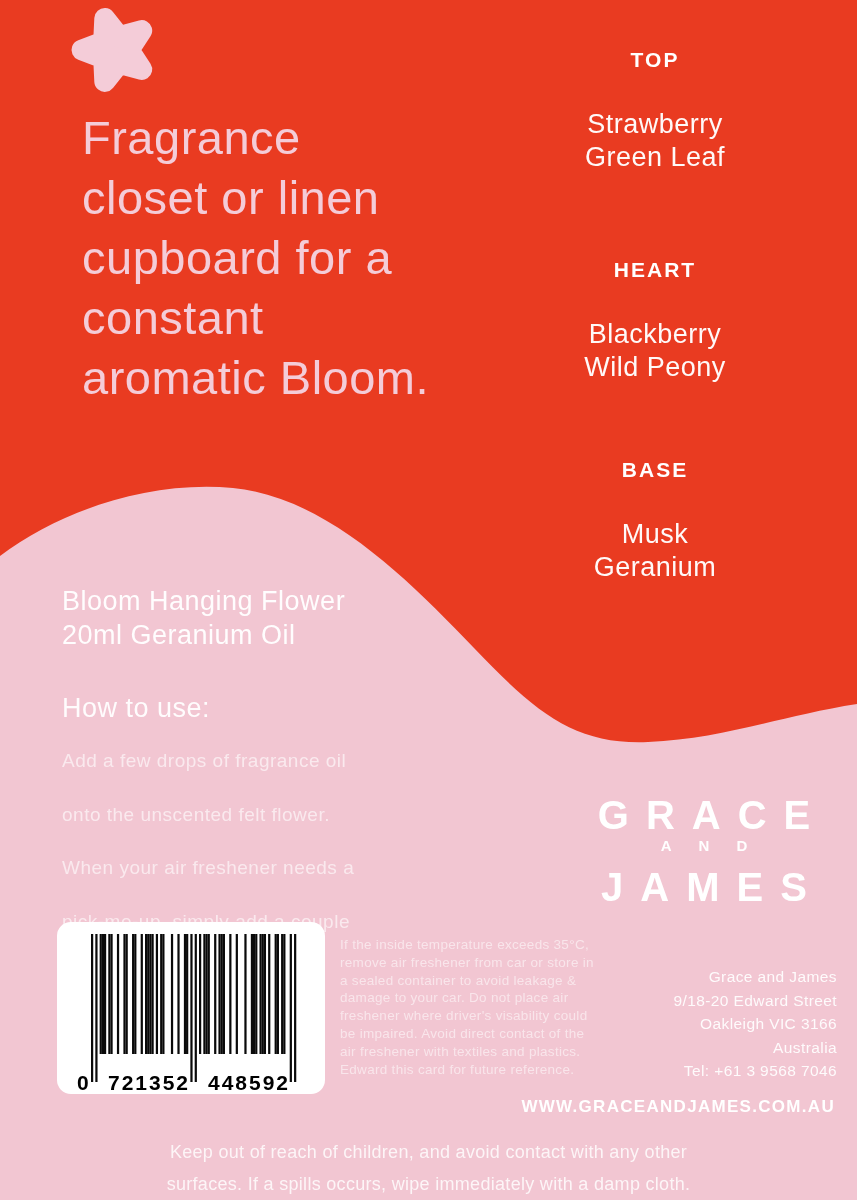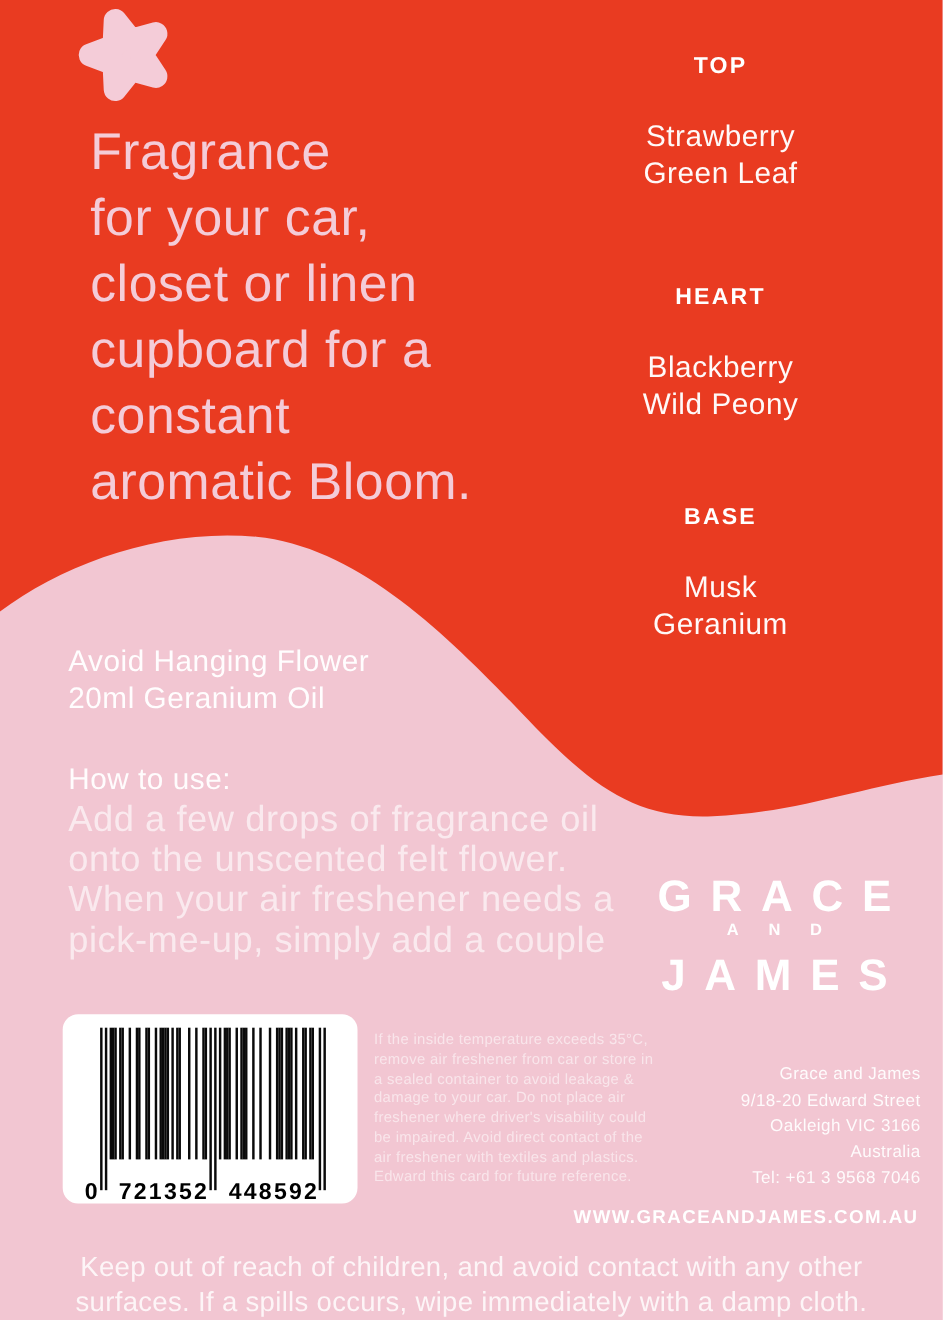--- a/index.html
+++ b/index.html
@@ -28,21 +28,21 @@
   .note-label{font-size:21px;font-weight:700;letter-spacing:2px;line-height:24px;margin-bottom:36px;}
   .note-line{font-size:27px;line-height:33px;font-weight:400;color:rgba(255,255,255,0.97);letter-spacing:0.5px;}
 
   .product-info{
     position:absolute;left:62px;top:584px;
     font-size:27px;line-height:34px;color:rgba(255,255,255,0.97);letter-spacing:0.5px;
   }
 
   .how-to-use{position:absolute;left:62px;top:690px;}
   .htu-label{font-size:27px;line-height:36px;color:rgba(255,255,255,0.95);letter-spacing:0.5px;}
-  .htu-line{font-size:33px;line-height:36.5px;color:rgba(255,255,255,0.62);letter-spacing:0.5px;}
+  .htu-line{font-size:19px;line-height:36.5px;color:rgba(255,255,255,0.62);letter-spacing:0.5px;margin-top:17px;}
 
   .logo{position:absolute;left:578px;top:794px;width:252px;text-align:center;color:#FFFFFF;}
   .logo-row1,.logo-row3{font-size:40px;font-weight:700;letter-spacing:17px;line-height:42px;text-indent:17px;}
   .logo-row2{font-size:15px;font-weight:700;letter-spacing:27px;line-height:16px;margin-top:2px;text-indent:27px;}
   .logo-row3{margin-top:12px;}
 
   .barcode-box{
     position:absolute;left:57px;top:922px;width:268px;height:172px;
     background:#FFFFFF;border-radius:14px;
   }
@@ -59,39 +59,38 @@
     font-size:15.5px;line-height:23.5px;color:rgba(255,255,255,0.92);letter-spacing:0.4px;
   }
 
   .website{
     position:absolute;right:22px;top:1097px;
     font-size:17px;font-weight:700;letter-spacing:1.3px;color:#FFFFFF;margin-left:12px;
   }
 
   .footer{
     position:absolute;left:0;top:1136px;width:857px;text-align:center;
-    font-size:25px;line-height:32px;color:rgba(255,255,255,0.82);letter-spacing:0.3px;
+    font-size:18px;line-height:32px;color:rgba(255,255,255,0.82);letter-spacing:0.3px;
   }
 </style>
 </head>
 <body>
 
 <div class="card">
 
   <svg class="red-wave-svg" width="857" height="780" viewBox="0 0 857 780">
     <path d="M0,0 H857 V704 C780,716 723,739 648,742 C575,745 536,713 474,648 C408,579 326,497 233,488 C148,480 58,512 0,556 Z" fill="#E93B21"></path>
   </svg>
 
   <svg class="star-svg" width="112" height="102" viewBox="0 0 112 102">
     <polygon points="44.8,16.6 59.3,34.7 81.7,28.6 69,48 81.7,67.4 59.3,61.3 44.8,79.4 43.7,56.2 22,48 43.7,39.8" fill="#F4CCD8" stroke="#F4CCD8" stroke-width="21" stroke-linejoin="round"></polygon>
   </svg>
 
   <div class="headline">
     <div>Fragrance</div>
-    <div>for your car,</div>
     <div>closet or linen</div>
     <div>cupboard for a</div>
     <div>constant</div>
     <div>aromatic Bloom.</div>
   </div>
 
   <div class="notes-col">
     <div class="note-section note-top">
       <div class="note-label">TOP</div>
       <div class="note-line">Strawberry</div>
@@ -103,21 +102,21 @@
       <div class="note-line">Wild Peony</div>
     </div>
     <div class="note-section note-base">
       <div class="note-label">BASE</div>
       <div class="note-line">Musk</div>
       <div class="note-line">Geranium</div>
     </div>
   </div>
 
   <div class="product-info">
-    <div>Avoid Hanging Flower</div>
+    <div>Bloom Hanging Flower</div>
     <div>20ml Geranium Oil</div>
   </div>
 
   <div class="how-to-use">
     <div class="htu-label">How to use:</div>
     <div class="htu-line">Add a few drops of fragrance oil</div>
     <div class="htu-line">onto the unscented felt flower.</div>
     <div class="htu-line">When your air freshener needs a</div>
     <div class="htu-line">pick-me-up, simply add a couple</div>
   </div>

